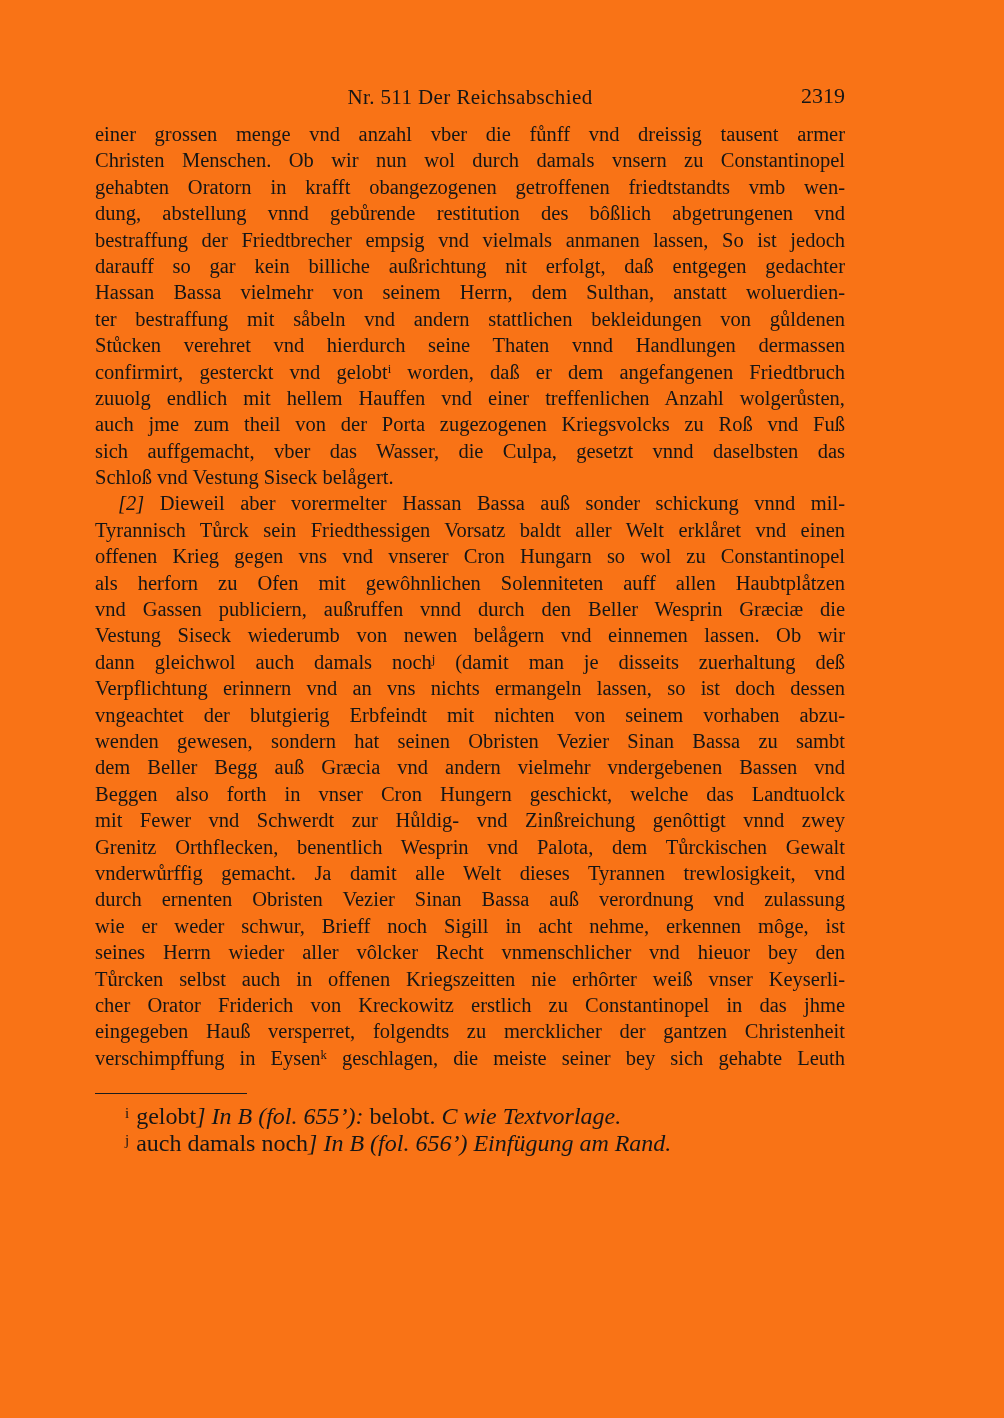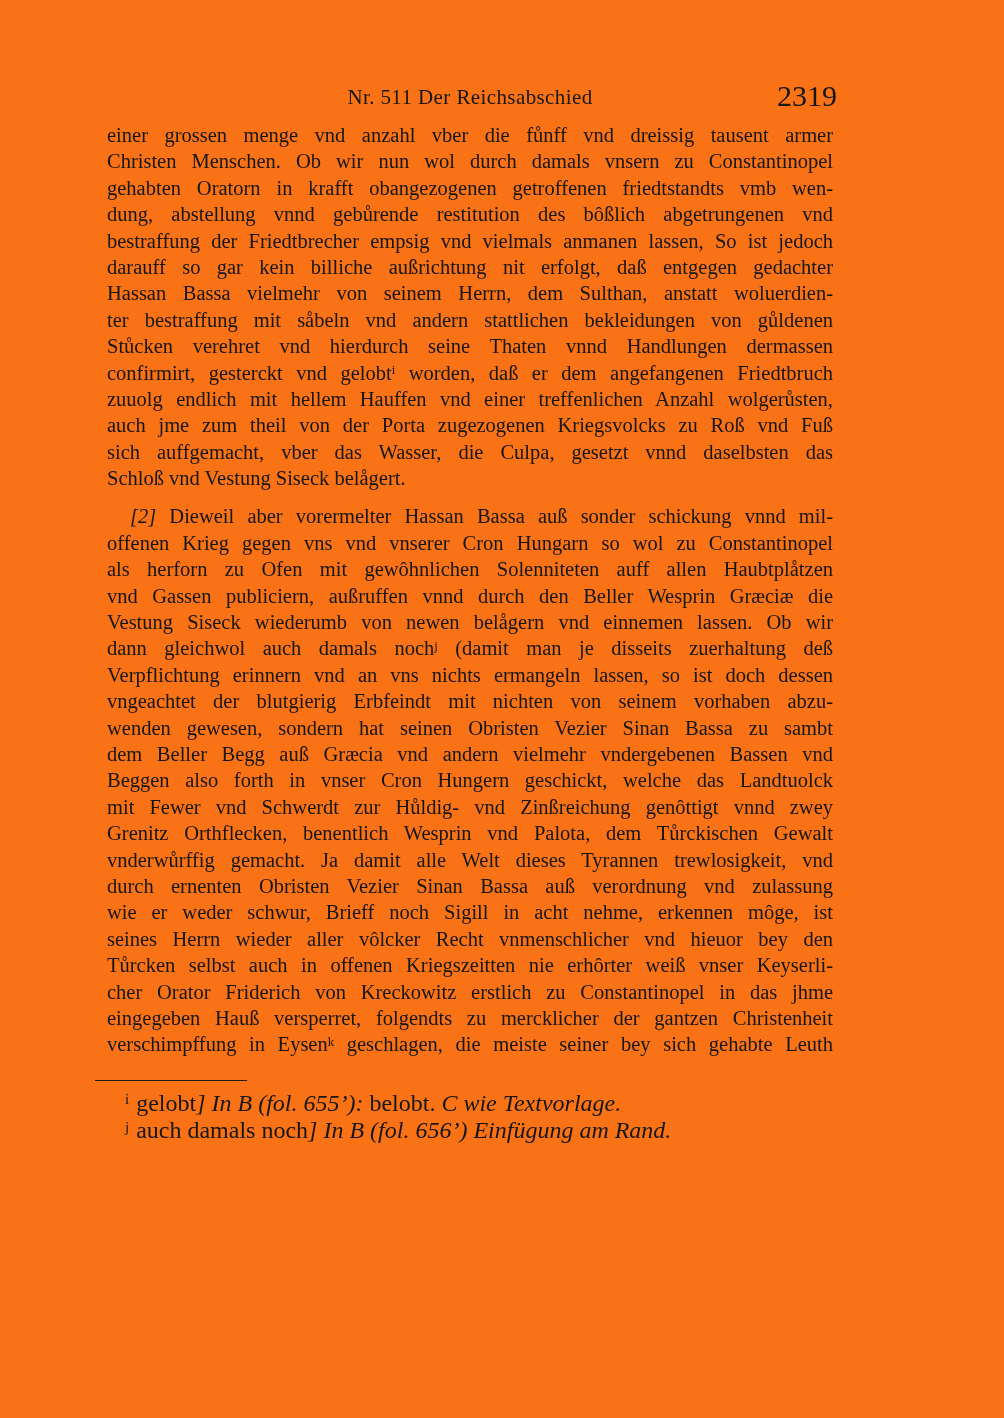--- a/index.html
+++ b/index.html
@@ -36,26 +36,26 @@
   }
   .rh-title {
     position: absolute;
     left: 0;
     right: 0;
     text-align: center;
     letter-spacing: 0.4px;
   }
   .rh-page {
     position: absolute;
-    right: 8px;
+    right: 0;
     top: -1px;
-    font-size: 30px;
+    font-size: 22px;
   }
   .body-text .paragraph {
-    margin: 12px;
+    margin: 0;
   }
   .bl {
     font-size: 20.5px;
     line-height: 26.4px;
     height: 26.4px;
     text-align: justify;
     text-align-last: justify;
     white-space: normal;
   }
   .bl.last {
@@ -112,20 +112,21 @@
           <div class="bl"><span>ter bestraffung mit såbeln vnd andern stattlichen bekleidungen von gůldenen</span></div>
           <div class="bl"><span>Stůcken verehret vnd hierdurch seine Thaten vnnd Handlungen dermassen</span></div>
           <div class="bl"><span>confirmirt, gesterckt vnd gelobt</span><span class="sup">i</span><span> worden, daß er dem angefangenen Friedtbruch</span></div>
           <div class="bl"><span>zuuolg endlich mit hellem Hauffen vnd einer treffenlichen Anzahl wolgerůsten,</span></div>
           <div class="bl"><span>auch jme zum theil von der Porta zugezogenen Kriegsvolcks zu Roß vnd Fuß</span></div>
           <div class="bl"><span>sich auffgemacht, vber das Wasser, die Culpa, gesetzt vnnd daselbsten das</span></div>
           <div class="bl last"><span>Schloß vnd Vestung Siseck belågert.</span></div>
         </div>
         <div class="paragraph">
           <div class="bl ind"><span class="it">[2]</span><span> Dieweil aber vorermelter Hassan Bassa auß sonder schickung vnnd mil-</span></div>
+          <div class="bl"><span>Tyrannisch Tůrck sein Friedthessigen Vorsatz baldt aller Welt erklåret vnd einen</span></div>
           <div class="bl"><span>offenen Krieg gegen vns vnd vnserer Cron Hungarn so wol zu Constantinopel</span></div>
           <div class="bl"><span>als herforn zu Ofen mit gewôhnlichen Solenniteten auff allen Haubtplåtzen</span></div>
           <div class="bl"><span>vnd Gassen publiciern, außruffen vnnd durch den Beller Wesprin Græciæ die</span></div>
           <div class="bl"><span>Vestung Siseck wiederumb von newen belågern vnd einnemen lassen. Ob wir</span></div>
           <div class="bl"><span>dann gleichwol auch damals noch</span><span class="sup">j</span><span> (damit man je disseits zuerhaltung deß</span></div>
           <div class="bl"><span>Verpflichtung erinnern vnd an vns nichts ermangeln lassen, so ist doch dessen</span></div>
           <div class="bl"><span>vngeachtet der blutgierig Erbfeindt mit nichten von seinem vorhaben abzu-</span></div>
           <div class="bl"><span>wenden gewesen, sondern hat seinen Obristen Vezier Sinan Bassa zu sambt</span></div>
           <div class="bl"><span>dem Beller Begg auß Græcia vnd andern vielmehr vndergebenen Bassen vnd</span></div>
           <div class="bl"><span>Beggen also forth in vnser Cron Hungern geschickt, welche das Landtuolck</span></div>

